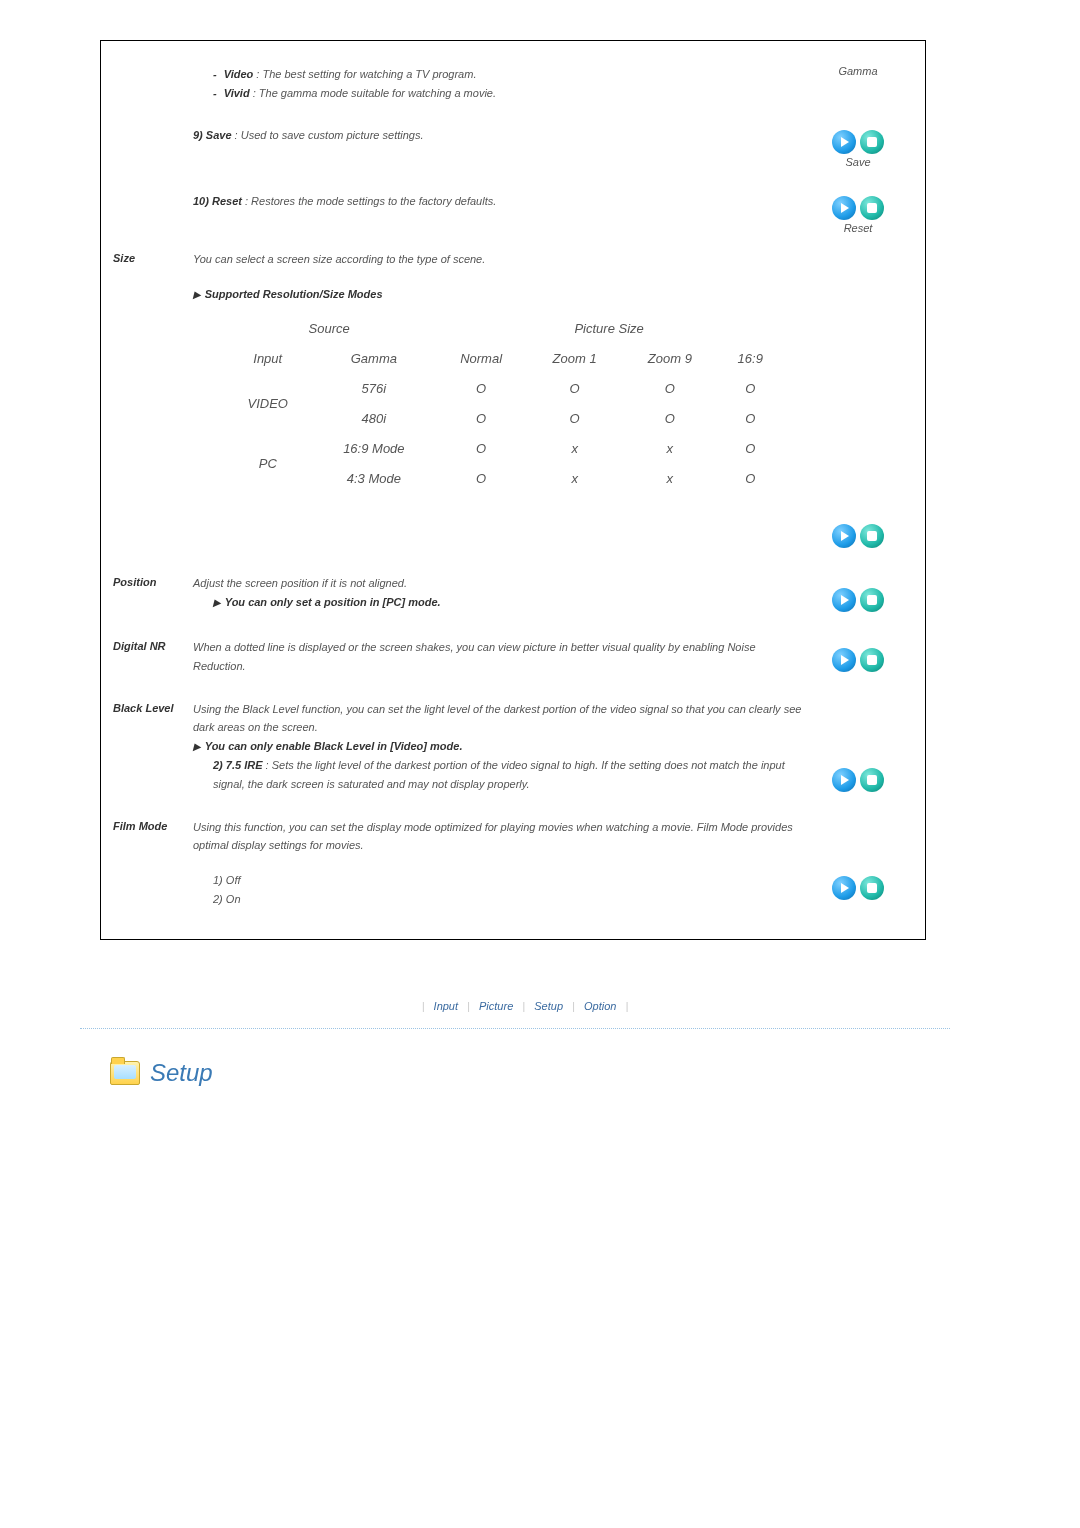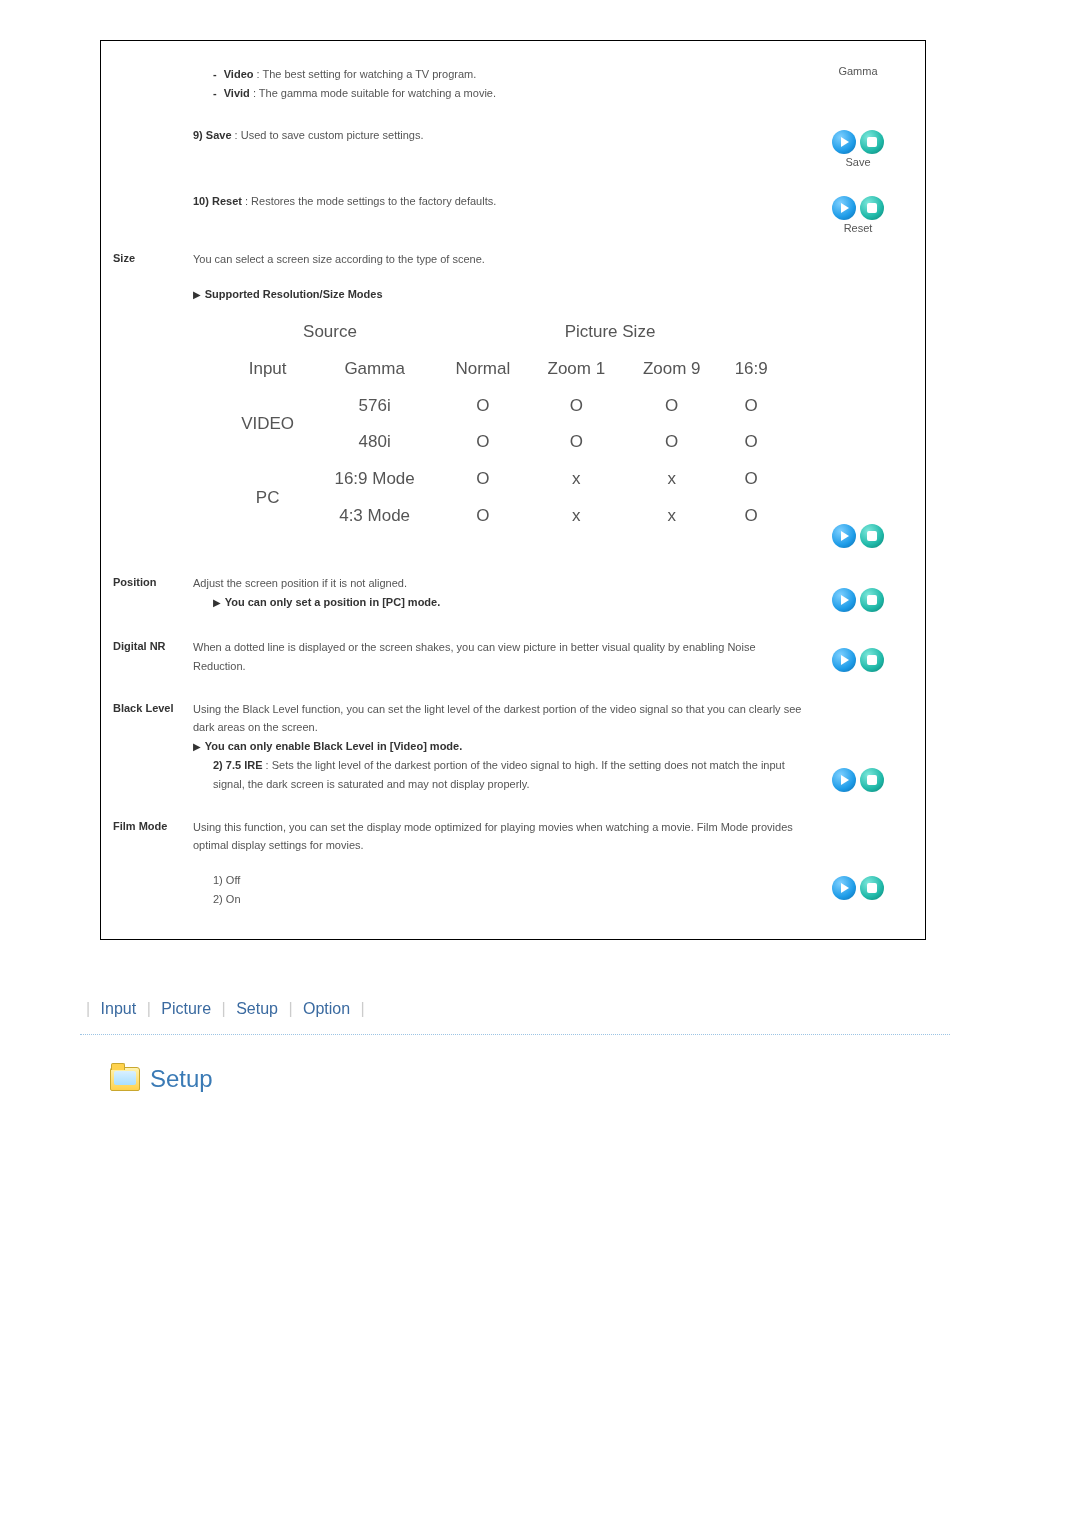--- a/index.html
+++ b/index.html
@@ -1,35 +1,35 @@
 <!DOCTYPE html>
 <html><head>
 <meta charset="utf-8">
 <style>
   body { font-family: Verdana, Arial, sans-serif; font-size: 11px; color: #555; background: #fff; margin: 0; padding: 0; }
-  .page { width: 1080px; margin: 0 auto; padding-top: 40px; }
+  .page { width: 1080px; margin: 0 auto; padding-top: 40px; font-style: italic; }
   .panel { width: 790px; margin-left: 100px; border: 1px solid #000; border-top: 1px solid #000; border-bottom: 1px solid #000; padding: 0 22px 30px 12px; position: relative; }
   .row { display: flex; align-items: flex-start; margin-top: 24px; }
   .label-col { width: 80px; flex-shrink: 0; font-weight: bold; color: #333; font-size: 11px; padding-top: 2px; }
   .content-col { flex: 1; line-height: 1.7; color: #555; padding-right: 10px; }
   .icon-col { width: 90px; flex-shrink: 0; text-align: center; font-size: 11px; color: #555; }
   .dash { color: #333; font-weight: bold; margin-right: 4px; }
   .b { font-weight: bold; color: #333; }
   .indent { margin-left: 20px; }
   .arrow { color: #333; font-size: 10px; margin-right: 4px; }
   .icons { display: inline-flex; gap: 4px; justify-content: center; margin-top: 4px; }
   .ic { width: 24px; height: 24px; border-radius: 50%; display: inline-block; }
   .ic.blue { background: radial-gradient(circle at 35% 30%, #7ed0ff 0%, #1e9ce8 60%, #0b6aa8 100%); position: relative; }
   .ic.blue::after { content: ""; position: absolute; left: 9px; top: 7px; width: 0; height: 0; border-left: 8px solid #fff; border-top: 5px solid transparent; border-bottom: 5px solid transparent; }
   .ic.teal { background: radial-gradient(circle at 35% 30%, #7de8dc 0%, #1fb8a8 60%, #0a7d72 100%); position: relative; }
   .ic.teal::after { content: ""; position: absolute; left: 7px; top: 7px; width: 10px; height: 10px; background: #fff; border-radius: 2px; }
-  table.res { border-collapse: collapse; margin-top: 10px; width: 560px; margin-left: 30px; font-size: 17px; color: #555; }
+  table.res { border-collapse: collapse; margin-top: 10px; width: 560px; margin-left: 30px; font-size: 13px; color: #555; }
   table.res th, table.res td { padding: 4px 8px; text-align: center; font-weight: normal; }
   table.res td.in { text-align: center; }
-  .nav { text-align: left; width: 890px; margin-left: 80px; margin-top: 60px; font-size: 16px; color: #888; }
+  .nav { text-align: center; width: 890px; margin-left: 80px; margin-top: 60px; font-size: 11px; color: #888; }
   .nav a { color: #3a6aa0; text-decoration: none; }
   .sep { color: #ccc; margin: 0 6px; }
   hr.dotted { border: none; border-top: 1px dotted #9cc4e4; width: 870px; margin-left: 80px; margin-top: 16px; }
   .setup-hdr { display: flex; align-items: center; margin-left: 110px; margin-top: 30px; }
   .folder-icon { width: 28px; height: 22px; border-radius: 3px 3px 2px 2px; background: linear-gradient(#fff3b0, #ffd24d); position: relative; border: 1px solid #c9a72e; margin-right: 10px; }
   .folder-icon::before { content:""; position:absolute; top:-5px; left:0; width:12px; height:6px; background:#ffd24d; border:1px solid #c9a72e; border-bottom:none; border-radius:2px 2px 0 0;}
   .folder-icon::after { content:""; position:absolute; top:3px; left:3px; width:22px; height:14px; background: linear-gradient(#d9f0ff,#a8dfff); border-radius:2px;}
   .setup-text { font-size: 24px; color: #3a7ab5; font-family: Arial, sans-serif; }
   .gap-top { margin-top: 16px; }
 </style>

